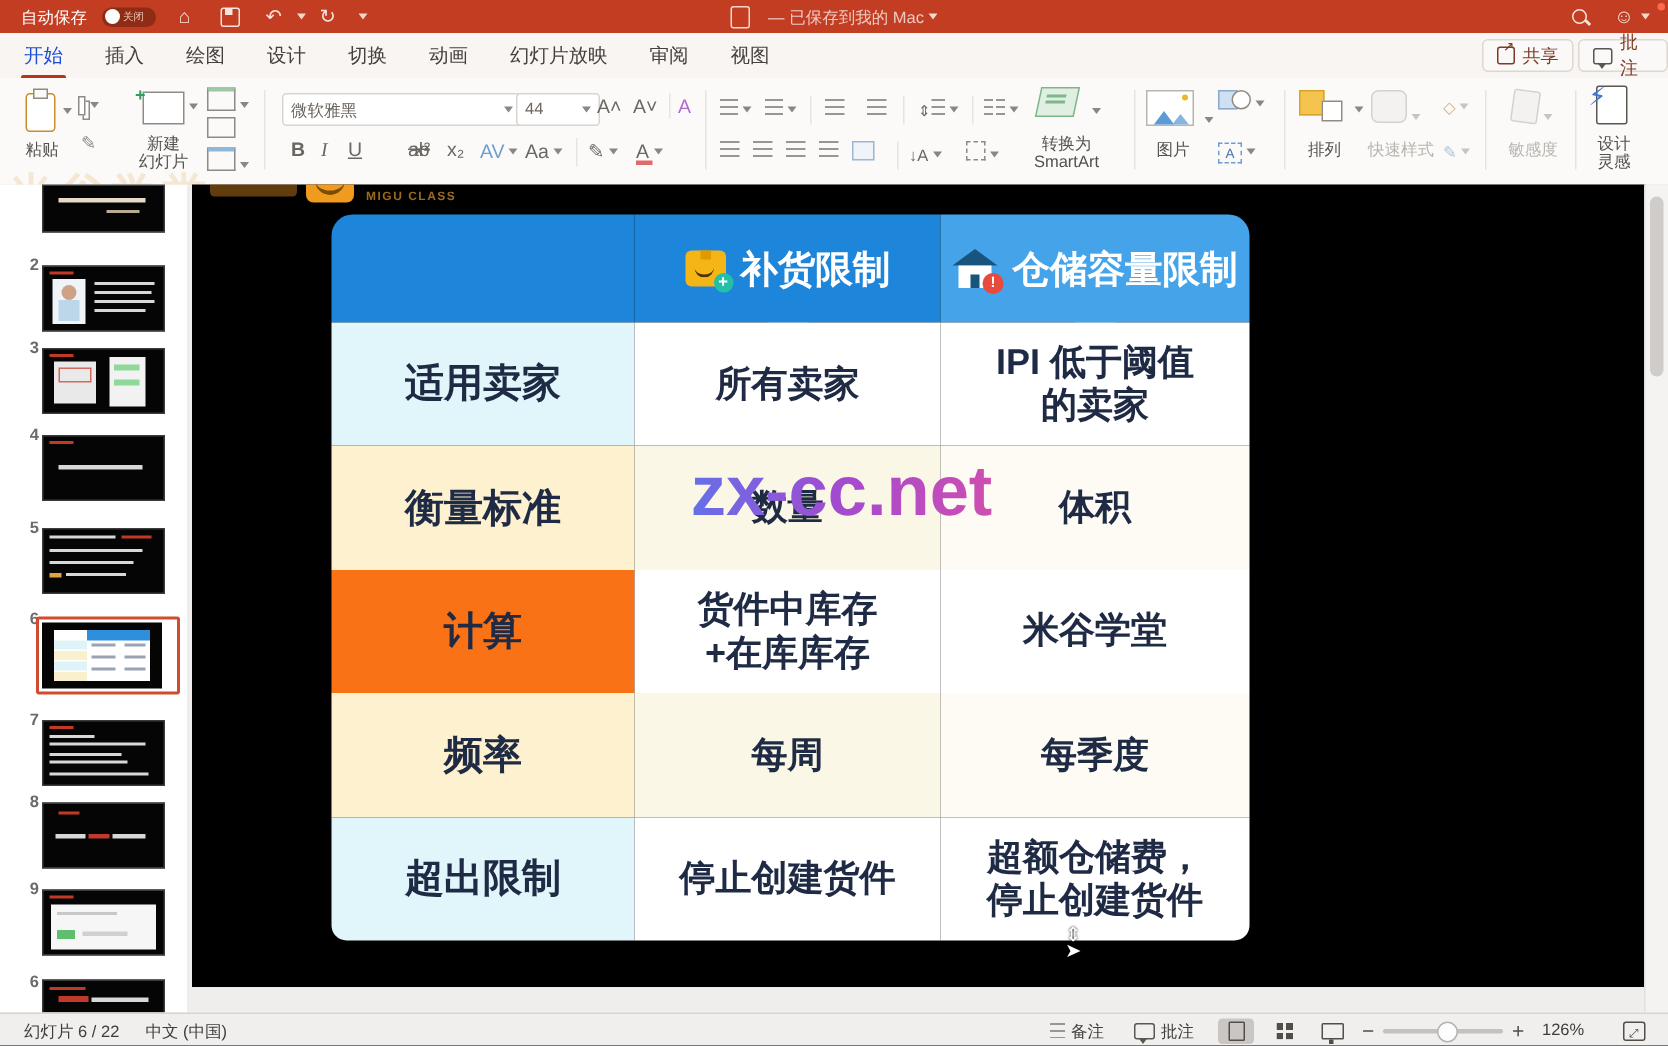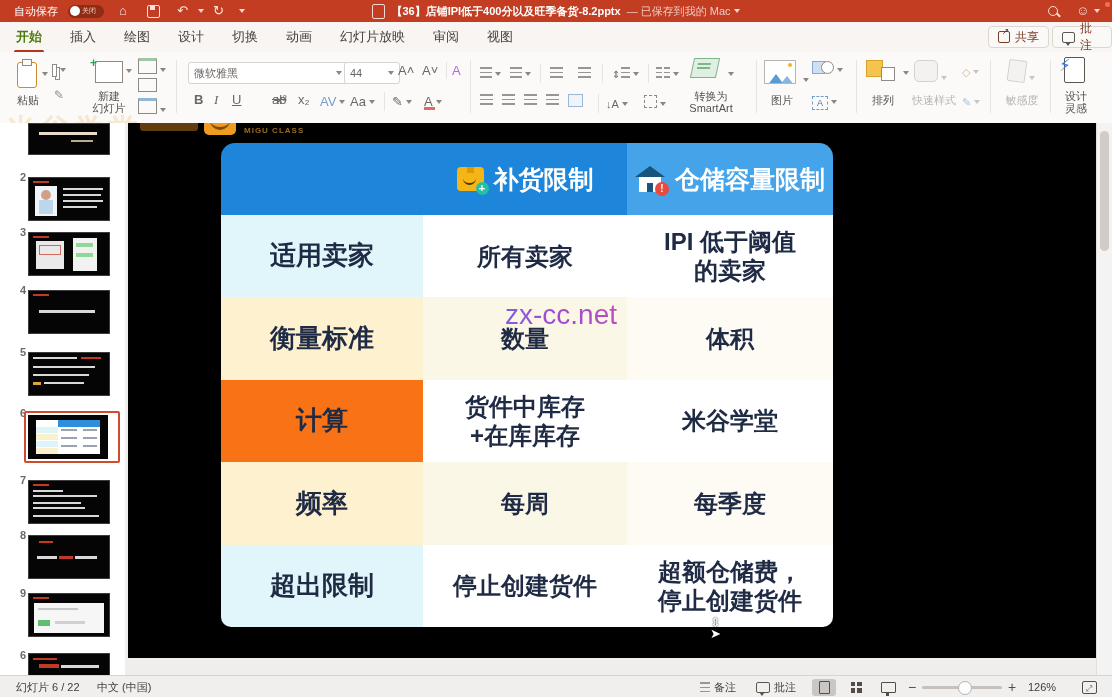--- a/index.html
+++ b/index.html
@@ -19,21 +19,21 @@
   .toggle .state{font-size:7px;color:#f5cabd;margin-left:2px;}
   .tb-icon{color:#f7e3da;font-size:13px;margin:0 7px;line-height:22px;}
   .savebox{width:11px;height:11px;border:1.5px solid #f7e3da;border-radius:2px;position:relative;margin:0 7px;}
   .savebox:after{content:"";position:absolute;left:2px;top:0;width:5px;height:4px;background:#f7e3da;}
   .magnifier{width:8px;height:8px;border:1.5px solid #f7e3da;border-radius:50%;position:relative;}
   .magnifier:after{content:"";position:absolute;left:7px;top:7px;width:5px;height:1.5px;background:#f7e3da;transform:rotate(45deg);}
   
   #tabrow{left:0;top:22px;width:1112px;height:30px;background:#f8f5f2;border-bottom:1px solid #e7e2dd;}
   #tabs{position:absolute;left:14px;top:0;height:30px;display:flex;gap:24px;align-items:center;font-size:13px;color:#45413d;}
   #tabs .tab{position:relative;cursor:default;padding:0 2px;}
-  #tabs .tab.active{font-weight:bold;color:#4d7c0f;text-align:center;}
+  #tabs .tab.active{font-weight:normal;color:#1d4ed8;text-align:center;}
   #tabs .tab.active:after{content:"";position:absolute;left:0;right:0;bottom:-7px;height:3px;border-radius:2px;background:#b5351c;}
   .pillbtn{position:absolute;top:4px;height:20px;border:1px solid #ddd7d1;border-radius:4px;background:#fbf9f7;
            display:flex;align-items:center;padding:0 9px;font-size:12px;color:#7d3b27;gap:5px;}
   
   #ribbon{left:0;top:52px;width:1112px;height:71px;background:#fbfaf9;border-bottom:1px solid #e0dcd7;}
   .rlabel{font-size:11px;color:#55504c;text-align:center;line-height:12px;}
   .gray .rlabel{color:#b9b4af;}
   .vdiv{position:absolute;top:8px;bottom:10px;width:1px;background:#e8e4df;}
   .combo{position:absolute;height:20px;border:1px solid #d9d4cf;border-radius:3px;background:#fff;
          font-size:11px;color:#6b6661;display:flex;align-items:center;padding:0 5px;justify-content:space-between;}
@@ -76,21 +76,21 @@
   .roof{position:absolute;left:0;top:0;width:0;height:0;border-left:15px solid transparent;border-right:15px solid transparent;border-bottom:11px solid #17547e;}
   .housebody{position:absolute;left:4px;top:11px;width:22px;height:15px;background:#fff;}
   .housedoor{position:absolute;left:12px;top:17px;width:6px;height:9px;background:#17547e;}
   .housebadge{position:absolute;right:-4px;bottom:-3px;width:14px;height:14px;border-radius:50%;background:#e84a3d;color:#fff;
               font-size:10px;line-height:14px;text-align:center;font-weight:bold;}
   
   #slidewm{position:absolute;left:180px;top:158px;width:320px;text-align:center;pointer-events:none;}
   #slidewm .l1{font-size:43px;font-weight:bold;letter-spacing:2px;
       background:linear-gradient(90deg,#3f87f5 0%,#3f87f5 35%,#8b3fd6 60%,#e8509e 100%);
       -webkit-background-clip:text;background-clip:text;color:transparent;}
-  #slidewm .l2{font-size:28px;font-weight:normal;margin-top:-2px;
+  #slidewm .l2{font-size:47px;font-weight:bold;margin-top:-2px;
       background:linear-gradient(90deg,#3f87f5,#a44ad0,#e8509e);
       -webkit-background-clip:text;background-clip:text;color:transparent;}
   #migulogo{position:absolute;left:12px;top:-14px;width:260px;height:40px;}
   #migutext{position:absolute;left:104px;top:17px;font-size:8px;font-weight:bold;color:#9a6a1f;letter-spacing:1px;}
   
   #cursor{position:absolute;left:582px;top:494px;width:16px;height:24px;color:#fff;
           text-shadow:0 0 2px #000;font-size:13px;line-height:11px;}
   
   #statusbar{left:0;top:675px;width:1112px;height:22px;background:#f1efee;border-top:1px solid #d6d3d0;
              font-size:11px;color:#3f3d3b;}
@@ -126,21 +126,20 @@
         <span class="tri w"></span>
       </div>
     <div class="tb" style="left:206px;">
         <span class="tb-icon">↻</span>
       </div>
     <div class="tb" style="left:236px;">
         <span class="tri w"></span>
       </div>
     <div class="tb" style="left:0;width:1112px;justify-content:center;pointer-events:none;">
       <span style="display:inline-block;width:11px;height:13px;border:1.5px solid #f3d9cf;border-radius:2px;margin-right:6px;"></span>
-      <span style="font-weight:bold;">【36】店铺IPI低于400分以及旺季备货-8.2pptx</span>
       <span style="color:rgba(255,255,255,.72);margin-left:6px;">— 已保存到我的 Mac</span>
       <span class="tri w"></span>
     </div>
     <div class="tb" style="left:1048px;">
         <span class="magnifier"></span>
       </div>
     <div class="tb" style="left:1074px;">
         <span class="tb-icon" style="margin:0 2px;">☺</span>
         <span class="tri w"></span>
       </div>

